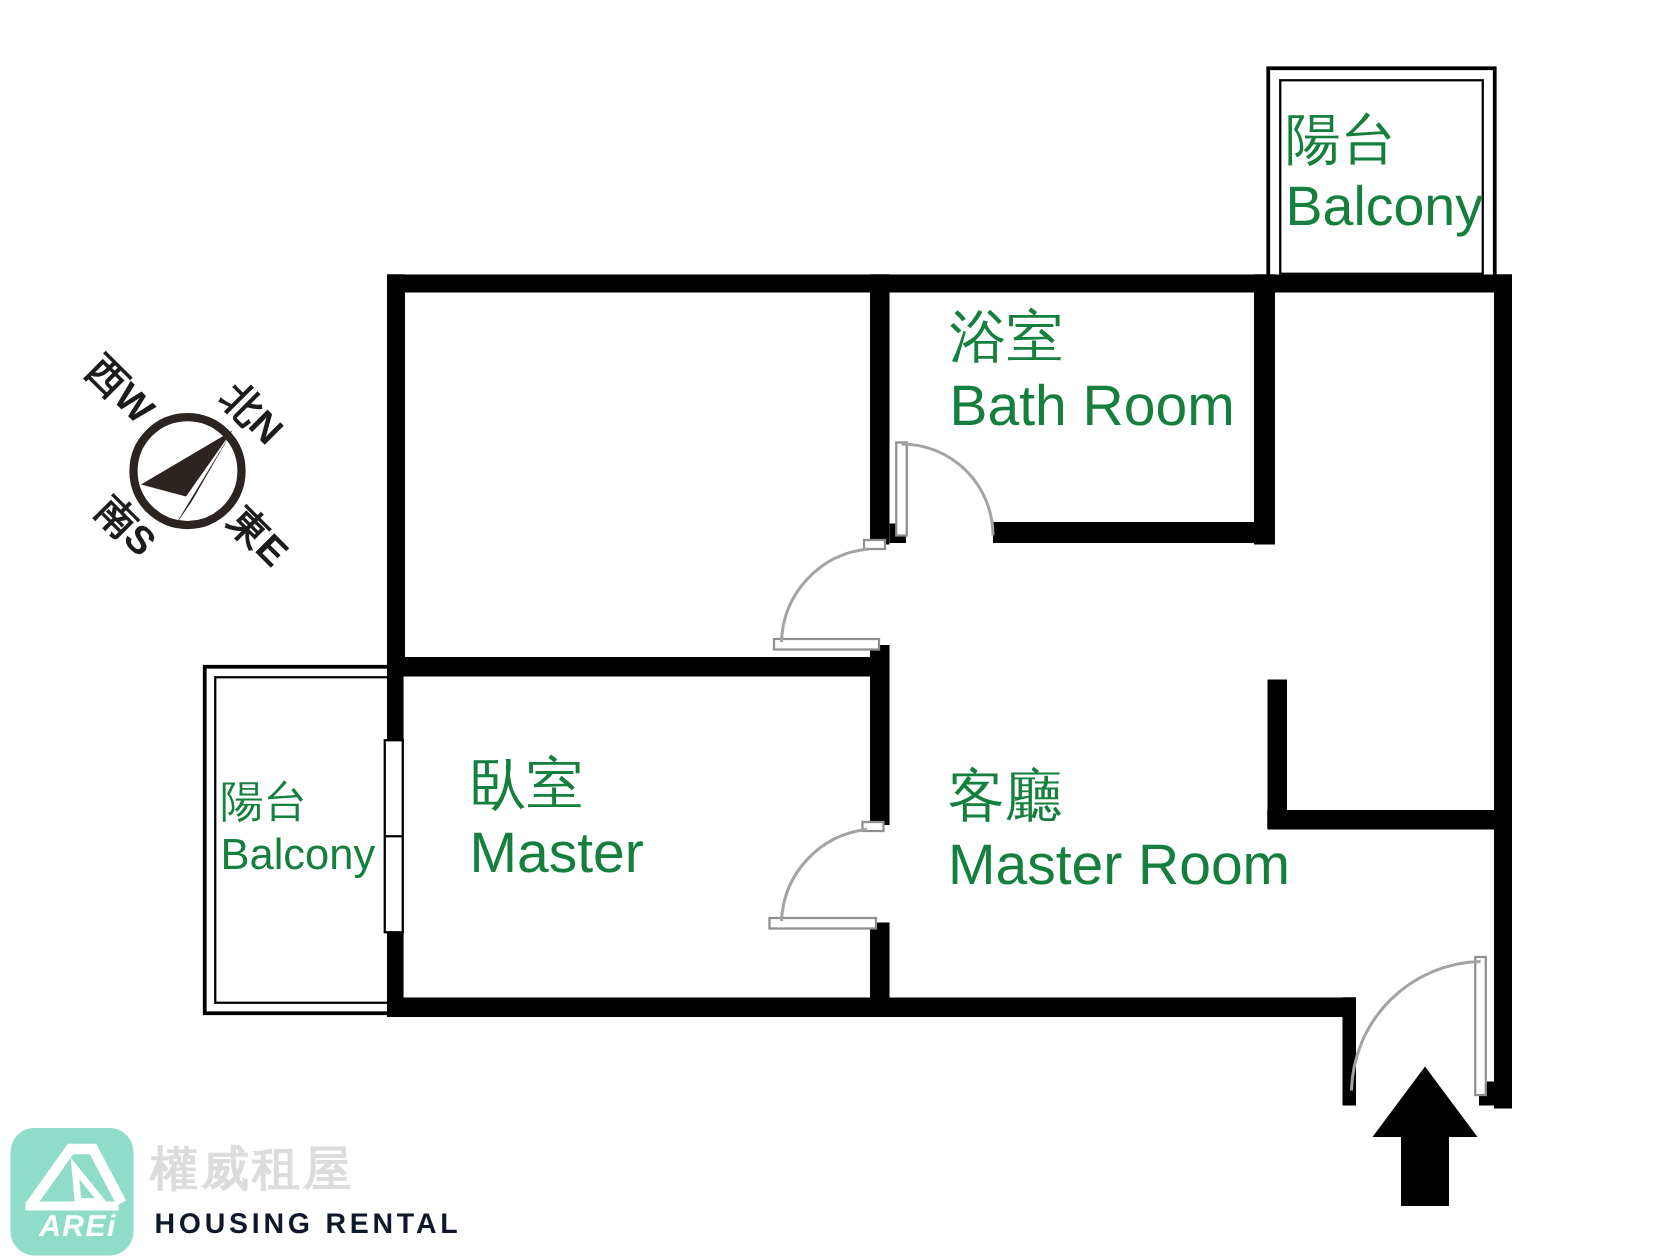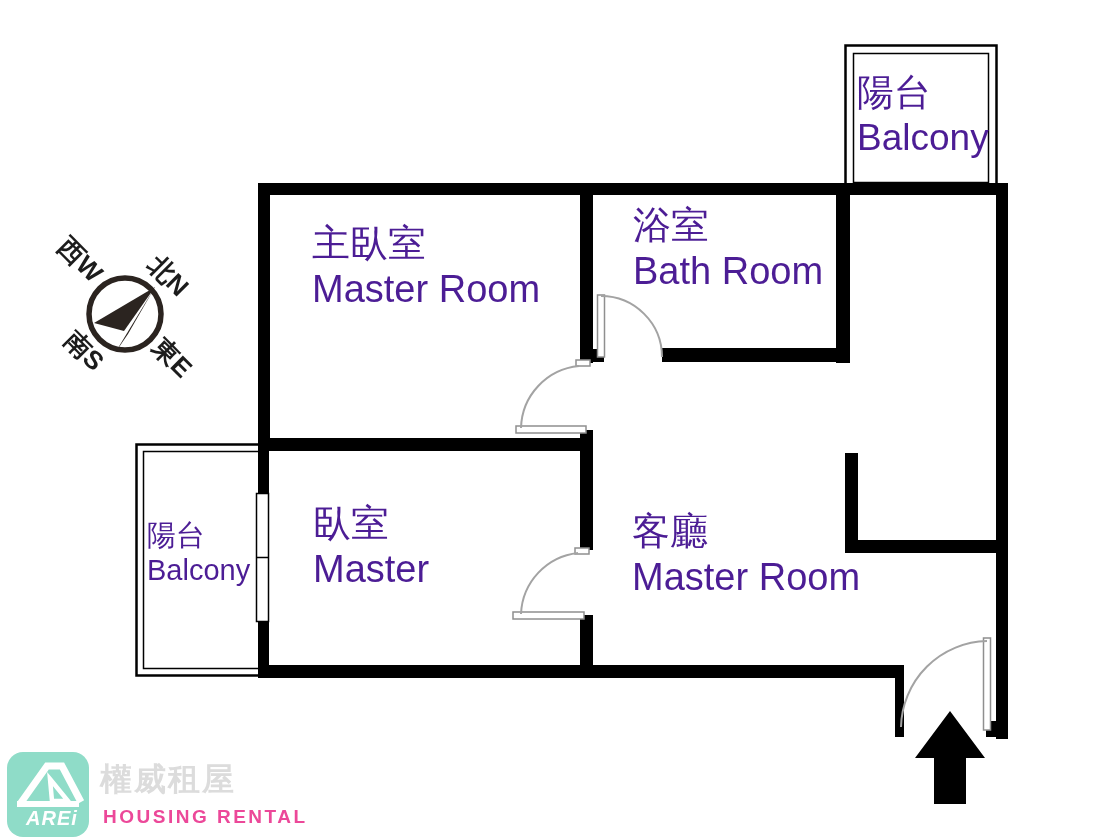--- a/index.html
+++ b/index.html
@@ -1,21 +1,21 @@
 <!DOCTYPE html>
 <html><head>
 <meta charset="utf-8">
 <style>
   html,body{margin:0;padding:0;background:#ffffff;}
   .canvas{
     position:relative;width:1102px;height:840px;background:#ffffff;
     font-family:"Liberation Sans", sans-serif;overflow:hidden;color:#1a1a1a;
   }
   .plan-svg{position:absolute;left:0;top:0;}
-  .room-label{position:absolute;white-space:nowrap;color:#4c1d95;}
+  .room-label{position:absolute;white-space:nowrap;color:#15803d;}
   .room-label div{line-height:1.22;}
   .lbl-lg{font-size:38px;}
   .lbl-md{font-size:37px;}
   .lbl-sm{font-size:29px;}
   .compass-label{
     position:absolute;font-size:26px;font-weight:600;color:#1c1c1c;
     transform:translate(-50%,-50%) rotate(45deg);white-space:nowrap;
   }
   
   .logo-badge{
@@ -25,21 +25,21 @@
   .logo-abbr{
     position:absolute;left:14px;top:55px;width:62px;text-align:center;
     color:#ffffff;font-size:20px;font-weight:bold;font-style:italic;letter-spacing:1px;
   }
   .logo-zh{
     position:absolute;left:100px;top:758px;font-size:32px;font-weight:bold;
     color:#dcdcdc;letter-spacing:2px;white-space:nowrap;
   }
   .logo-en{
     position:absolute;left:103px;top:806px;font-size:19px;font-weight:bold;
-    color:#ec4899;letter-spacing:2.5px;white-space:nowrap;
+    color:#0f172a;letter-spacing:2.5px;white-space:nowrap;
   }
 </style>
 </head>
 <body>
 
 <div class="canvas">
 
   <svg class="plan-svg" width="1102" height="840" viewBox="0 0 1102 840">
 
     <g>
@@ -95,24 +95,20 @@
 
     <g>
       <circle cx="125" cy="314" r="36" fill="none" stroke="#2b2420" stroke-width="5.5"></circle>
       <polygon points="155,287 94,323 124,331" fill="#2b2420"></polygon>
       <polygon points="155,287 128,334 115,353" fill="#2b2420"></polygon>
     </g>
 
     <polygon points="950,711 915,758 934,758 934,804 966,804 966,758 985,758" fill="#000000"></polygon>
   </svg>
 
-  <div class="room-label lbl-lg" style="left:312px;top:220px">
-    <div>主臥室</div>
-    <div>Master Room</div>
-  </div>
 
   <div class="room-label lbl-lg" style="left:633px;top:202px">
     <div>浴室</div>
     <div>Bath Room</div>
   </div>
 
 
   <div class="room-label lbl-lg" style="left:313px;top:500px">
     <div>臥室</div>
     <div>Master</div>

